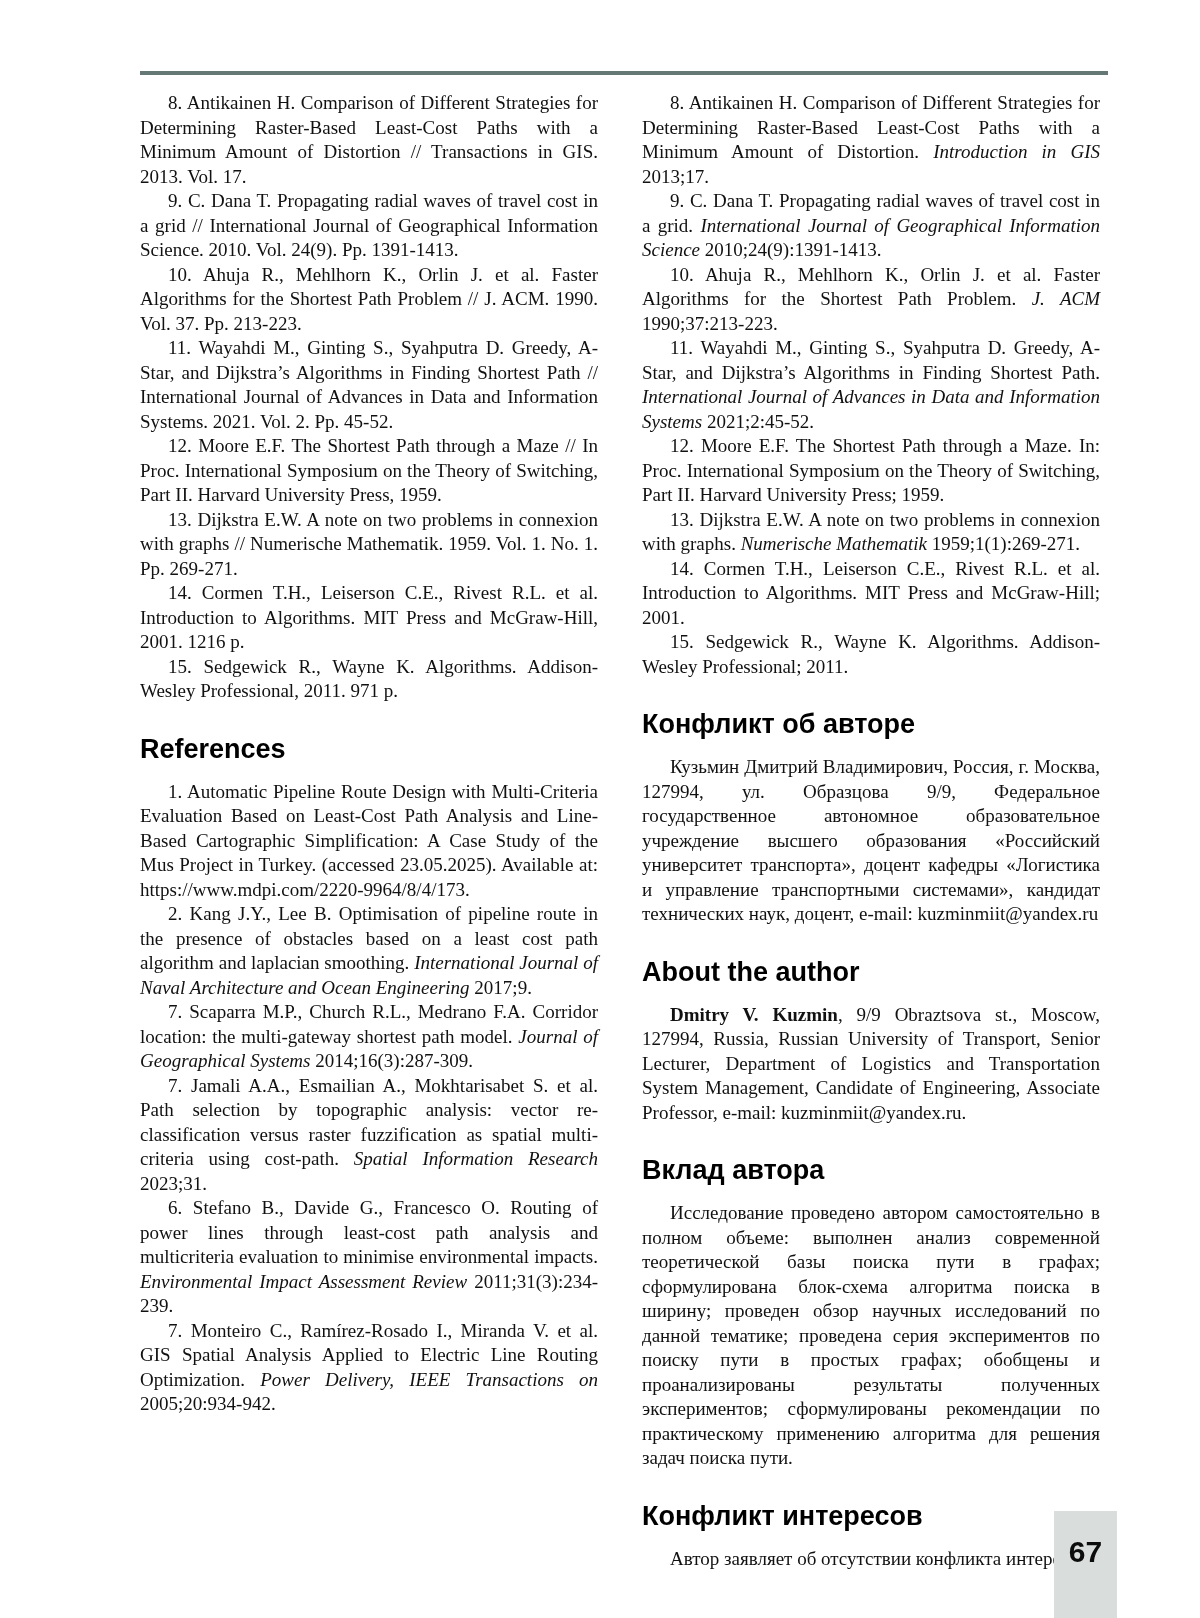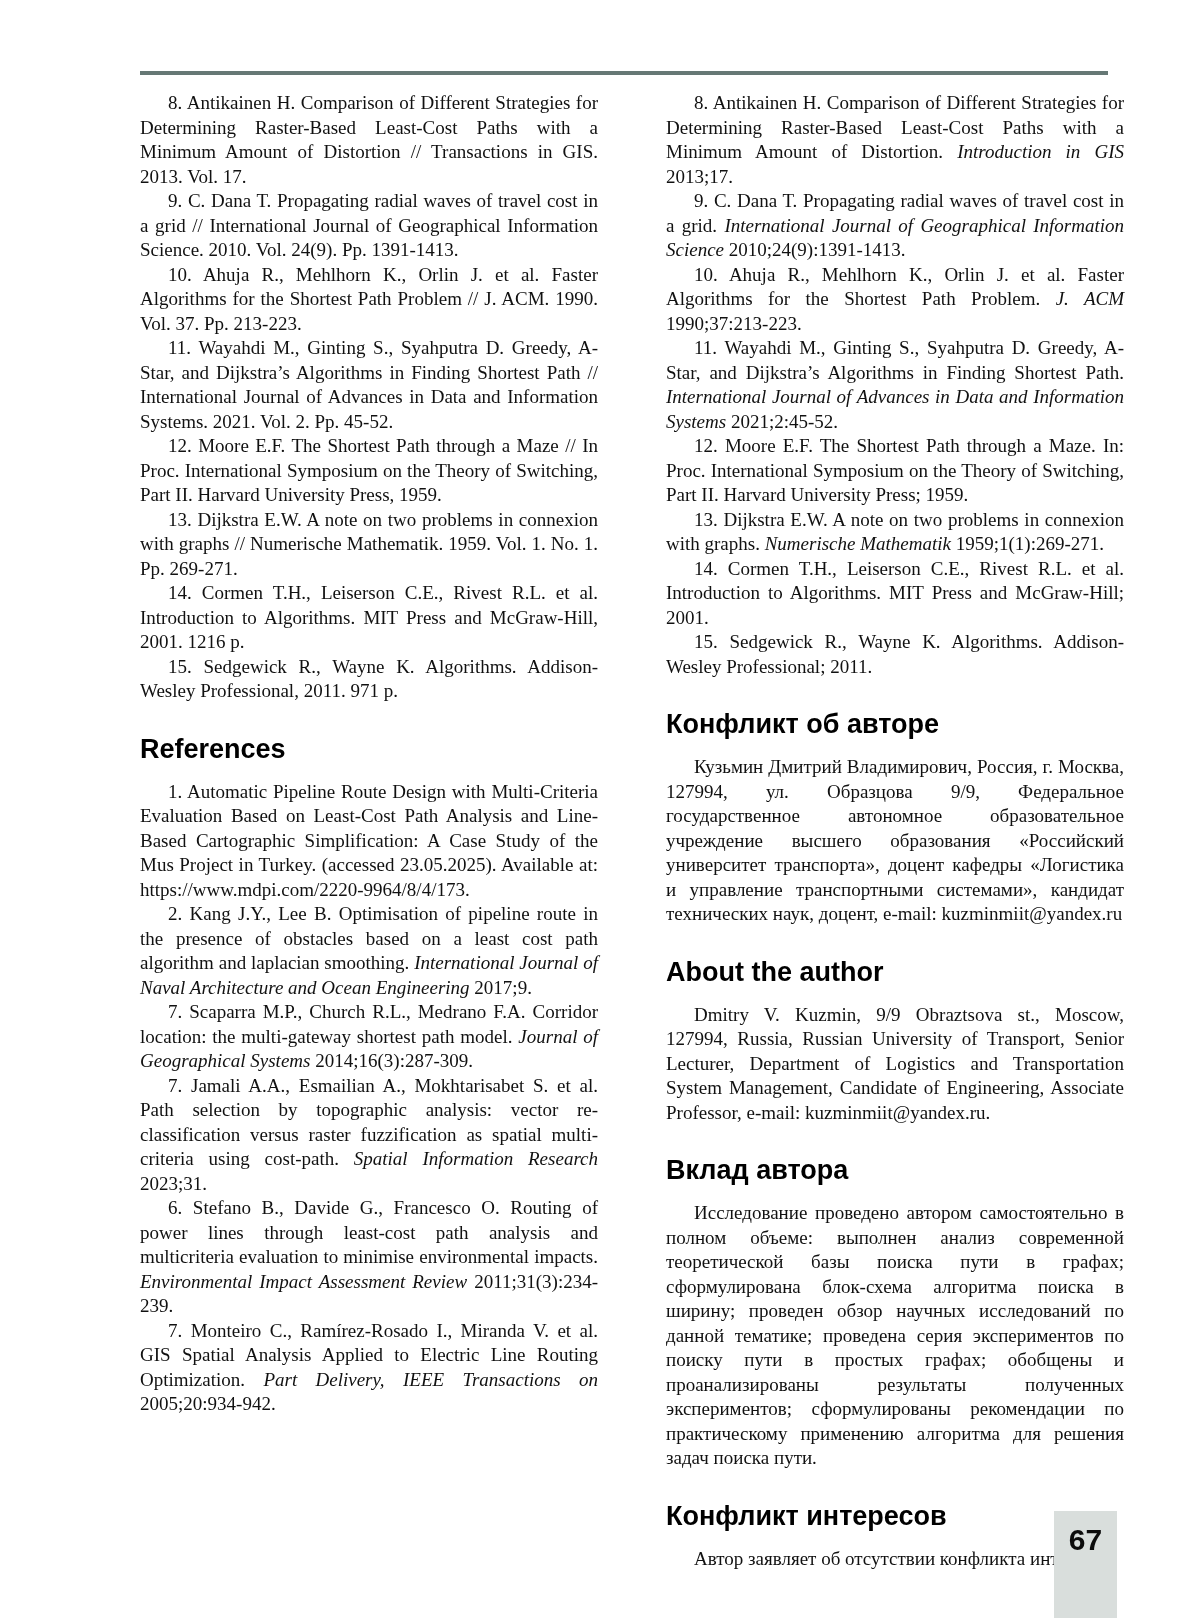--- a/index.html
+++ b/index.html
@@ -27,21 +27,21 @@
     letter-spacing: 0.2px;
   }
   .header-rule {
     border: none;
     height: 4px;
     margin: 9px 0 0 0;
     width: 100%;
   }
   .columns {
     display: flex;
-    gap: 68px;
+    gap: 44px;
     margin-top: 16px;
   }
   .col {
     width: 458px;
     flex: 0 0 458px;
     text-align: justify;
     font-size: 19px;
     line-height: 24.5px;
   }
   .col p.para {
@@ -51,33 +51,33 @@
   h2.section-heading {
     font-family: "Liberation Sans", sans-serif;
     font-weight: bold;
     font-size: 27px;
     line-height: 30px;
     color: #000000;
     margin: 30px 0 16px 0;
     text-align: left;
   }
   .col em { font-style: italic; }
-  .col strong { font-weight: normal; }
+  .col strong { font-weight: bold; }
   .page-number-badge {
     position: absolute;
     left: 1054px;
     top: 1511px;
     width: 63px;
     height: 107px;
     background: #d9dedc;
     text-align: center;
     font-family: "Liberation Sans", sans-serif;
     font-weight: bold;
     font-size: 30px;
-    padding-top: 12px;
+    padding-top: 24px;
     box-sizing: border-box;
     color: #0c0c0c;
   }
 </style>
 </head>
 <body>
 
 <div class="page-inner">
 
 
@@ -98,21 +98,21 @@
         </div>
 
       <h2 class="section-heading">References</h2>
 
       <div>
           <p class="para"><span>1. Automatic Pipeline Route Design with Multi-Criteria Evaluation Based on Least-Cost Path Analysis and Line-Based Cartographic Simplification: A Case Study of the Mus Project in Turkey. (accessed 23.05.2025). Available at: https://www.mdpi.com/2220-9964/8/4/173.</span></p>
           <p class="para"><span>2. Kang J.Y., Lee B. Optimisation of pipeline route in the presence of obstacles based on a least cost path algorithm and laplacian smoothing. </span><em>International Journal of Naval Architecture and Ocean Engineering</em><span> 2017;9.</span></p>
           <p class="para"><span>7. Scaparra M.P., Church R.L., Medrano F.A. Corridor location: the multi-gateway shortest path model. </span><em>Journal of Geographical Systems</em><span> 2014;16(3):287-309.</span></p>
           <p class="para"><span>7. Jamali A.A., Esmailian A., Mokhtarisabet S. et al. Path selection by topographic analysis: vector re-classification versus raster fuzzification as spatial multi-criteria using cost-path. </span><em>Spatial Information Research</em><span> 2023;31.</span></p>
           <p class="para"><span>6. Stefano B., Davide G., Francesco O. Routing of power lines through least-cost path analysis and multicriteria evaluation to minimise environmental impacts. </span><em>Environmental Impact Assessment Review</em><span> 2011;31(3):234-239.</span></p>
-          <p class="para"><span>7. Monteiro C., Ramírez-Rosado I., Miranda V. et al. GIS Spatial Analysis Applied to Electric Line Routing Optimization. </span><em>Part Delivery, IEEE Transactions on</em><span> 2005;20:934-942.</span></p>
+          <p class="para"><span>7. Monteiro C., Ramírez-Rosado I., Miranda V. et al. GIS Spatial Analysis Applied to Electric Line Routing Optimization. </span><em>Power Delivery, IEEE Transactions on</em><span> 2005;20:934-942.</span></p>
         </div>
     </div>
 
     <div class="col">
       <div>
           <p class="para"><span>8. Antikainen H. Comparison of Different Strategies for Determining Raster-Based Least-Cost Paths with a Minimum Amount of Distortion. </span><em>Introduction in GIS</em><span> 2013;17.</span></p>
           <p class="para"><span>9. C. Dana T. Propagating radial waves of travel cost in a grid. </span><em>International Journal of Geographical Information Science</em><span> 2010;24(9):1391-1413.</span></p>
           <p class="para"><span>10. Ahuja R., Mehlhorn K., Orlin J. et al. Faster Algorithms for the Shortest Path Problem. </span><em>J. ACM</em><span> 1990;37:213-223.</span></p>
           <p class="para"><span>11. Wayahdi M., Ginting S., Syahputra D. Greedy, A-Star, and Dijkstra’s Algorithms in Finding Shortest Path. </span><em>International Journal of Advances in Data and Information Systems</em><span> 2021;2:45-52.</span></p>
           <p class="para"><span>12. Moore E.F. The Shortest Path through a Maze. In: Proc. International Symposium on the Theory of Switching, Part II. Harvard University Press; 1959.</span></p>

